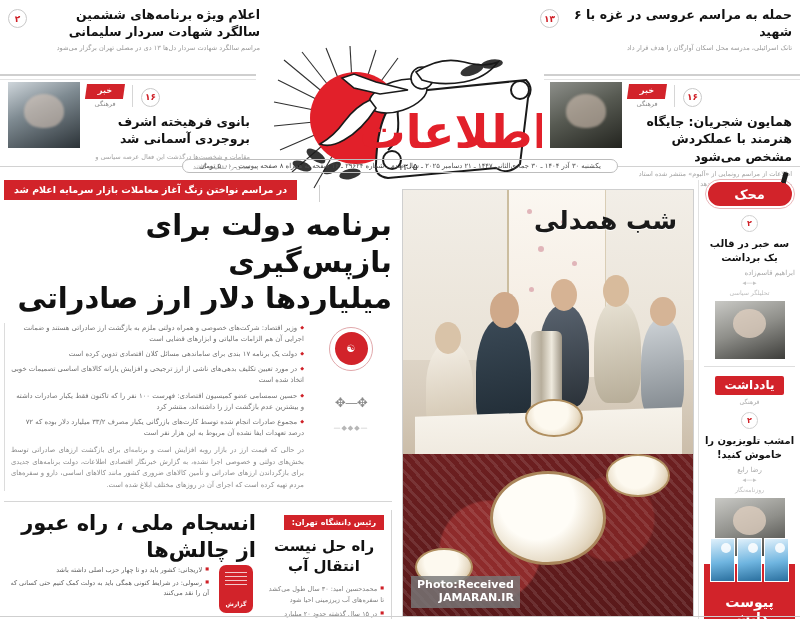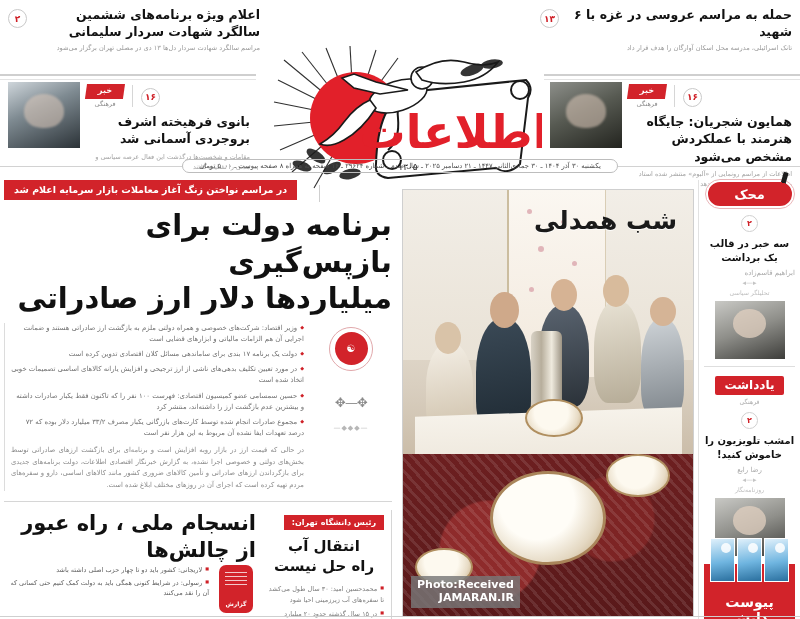--- a/index.html
+++ b/index.html
@@ -445,22 +445,22 @@
                 <span>گزارش</span>
               </div>
             </div>
           </div>
 
         </div>
 
         <div class="water-box">
           <div class="water-kicker">رئیس دانشگاه تهران:</div>
           <div class="water-title">
+            <div>راه حل نیست</div>
             <div>انتقال آب</div>
-            <div>راه حل نیست</div>
           </div>
           <div class="water-b">محمدحسین امید: ۳۰ سال طول می‌کشد تا سفره‌های آب زیرزمینی احیا شود</div>
           <div class="water-b">در ۱۵ سال گذشته حدود ۲۰ میلیارد مترمکعب آب تجدیدپذیر مصرف شده و تقریباً تمامی تالاب‌ها و دریاچه‌ها را از دست داده‌ایم</div>
           
         </div>
 
       </div>
     </div>
 
     <div class="photo-col">

